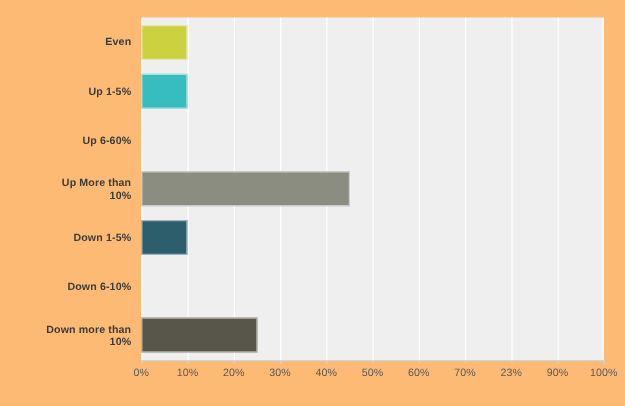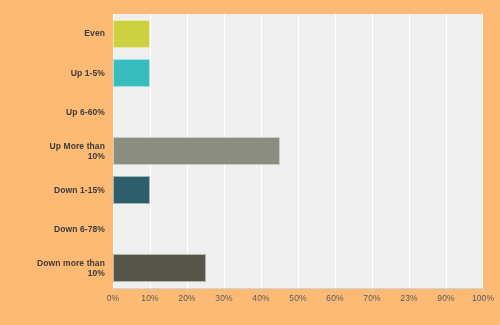--- a/index.html
+++ b/index.html
@@ -124,22 +124,22 @@
 <body>
 
 <div id="chart-root">
 
   <div id="cat-labels">
       <div class="cat-label" style="top: 0px; height: 39.1429px; color: rgb(59, 59, 59);">Even</div>
       <div class="cat-label" style="top: 39.1429px; height: 39.1429px; color: rgb(59, 59, 59);">Up 1-5%</div>
       <div class="cat-label" style="top: 78.2857px; height: 39.1429px; color: rgb(59, 59, 59);">Up 6-60%</div>
       <div class="cat-label" style="top: 117.429px; height: 39.1429px; color: rgb(59, 59, 59); padding-left: 38px;">Up More than
 10%</div>
-      <div class="cat-label" style="top: 156.571px; height: 39.1429px; color: rgb(59, 59, 59);">Down 1-15%</div>
-      <div class="cat-label" style="top: 195.714px; height: 39.1429px; color: rgb(59, 59, 59);">Down 6-78%</div>
+      <div class="cat-label" style="top: 156.571px; height: 39.1429px; color: rgb(59, 59, 59);">Down 1-5%</div>
+      <div class="cat-label" style="top: 195.714px; height: 39.1429px; color: rgb(59, 59, 59);">Down 6-10%</div>
       <div class="cat-label" style="top: 234.857px; height: 39.1429px; color: rgb(59, 59, 59);">Down more than
 10%</div>
     </div>
 
   <div id="plot-area">
     <div id="gridlines">
         <div class="gridline" style="left: 0px; background: rgb(255, 255, 255);"></div>
         <div class="gridline" style="left: 37px; background: rgb(255, 255, 255);"></div>
         <div class="gridline" style="left: 74px; background: rgb(255, 255, 255);"></div>
         <div class="gridline" style="left: 111px; background: rgb(255, 255, 255);"></div>

